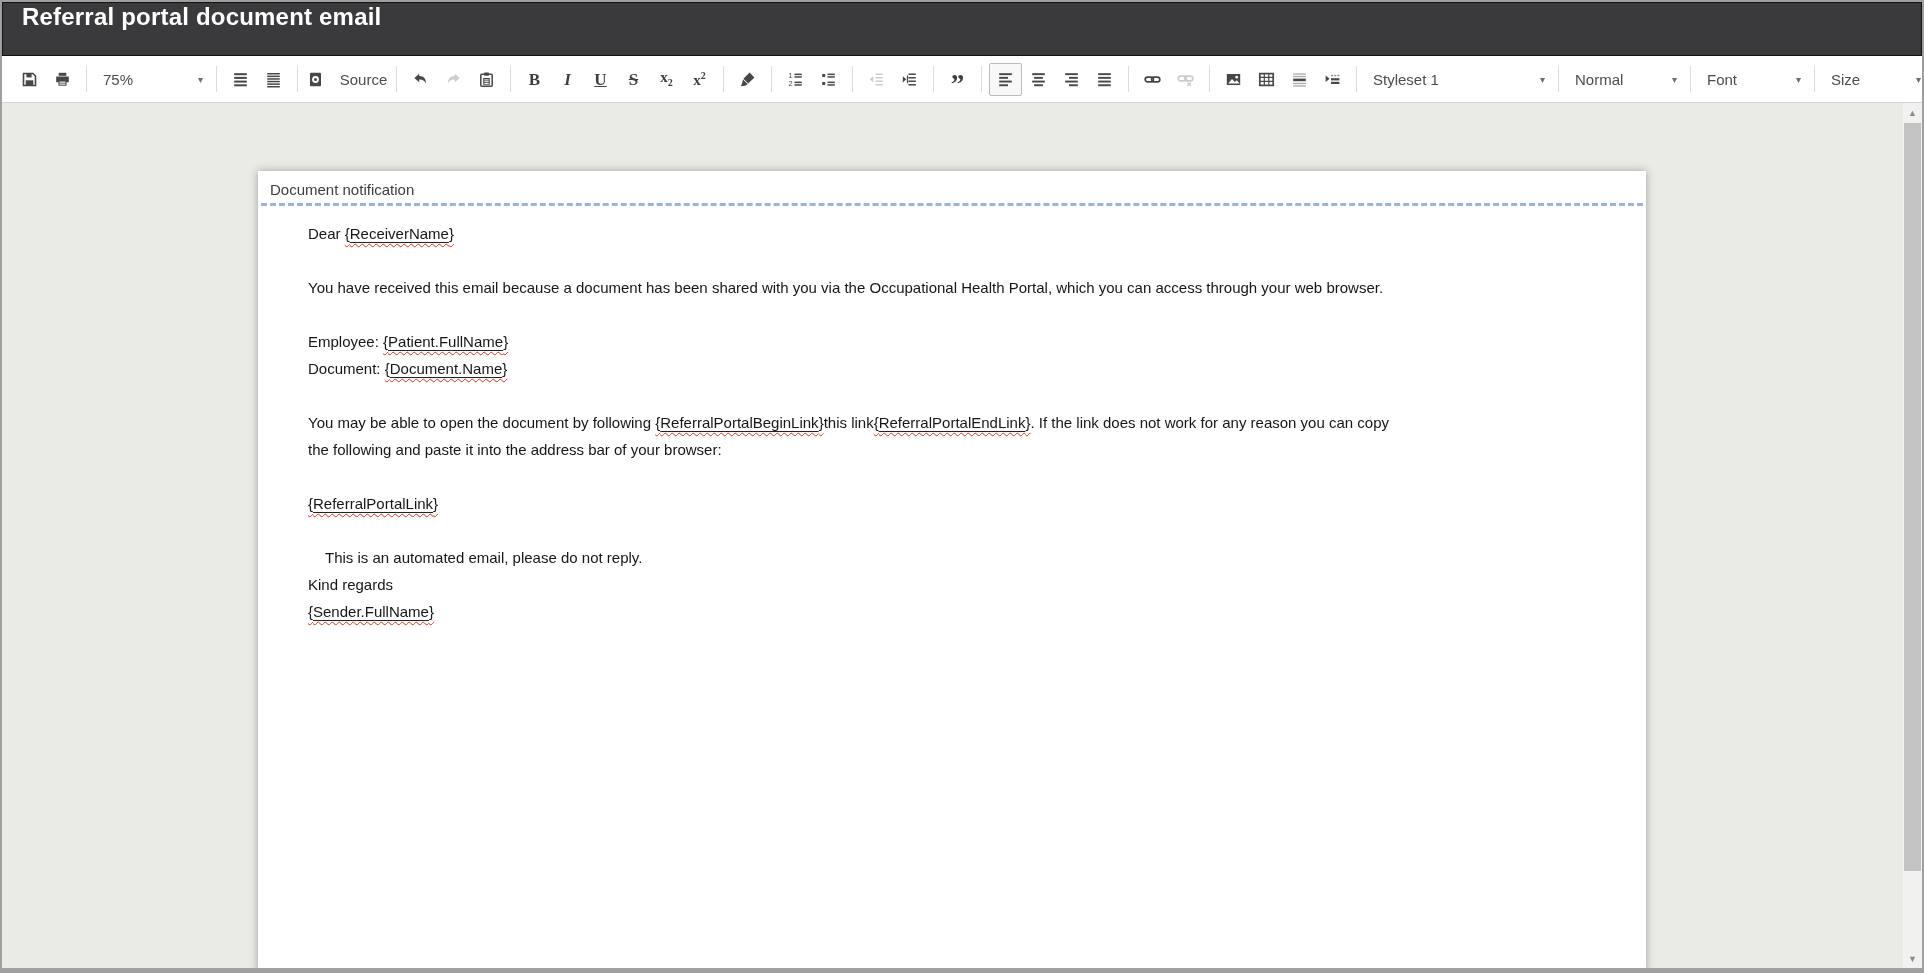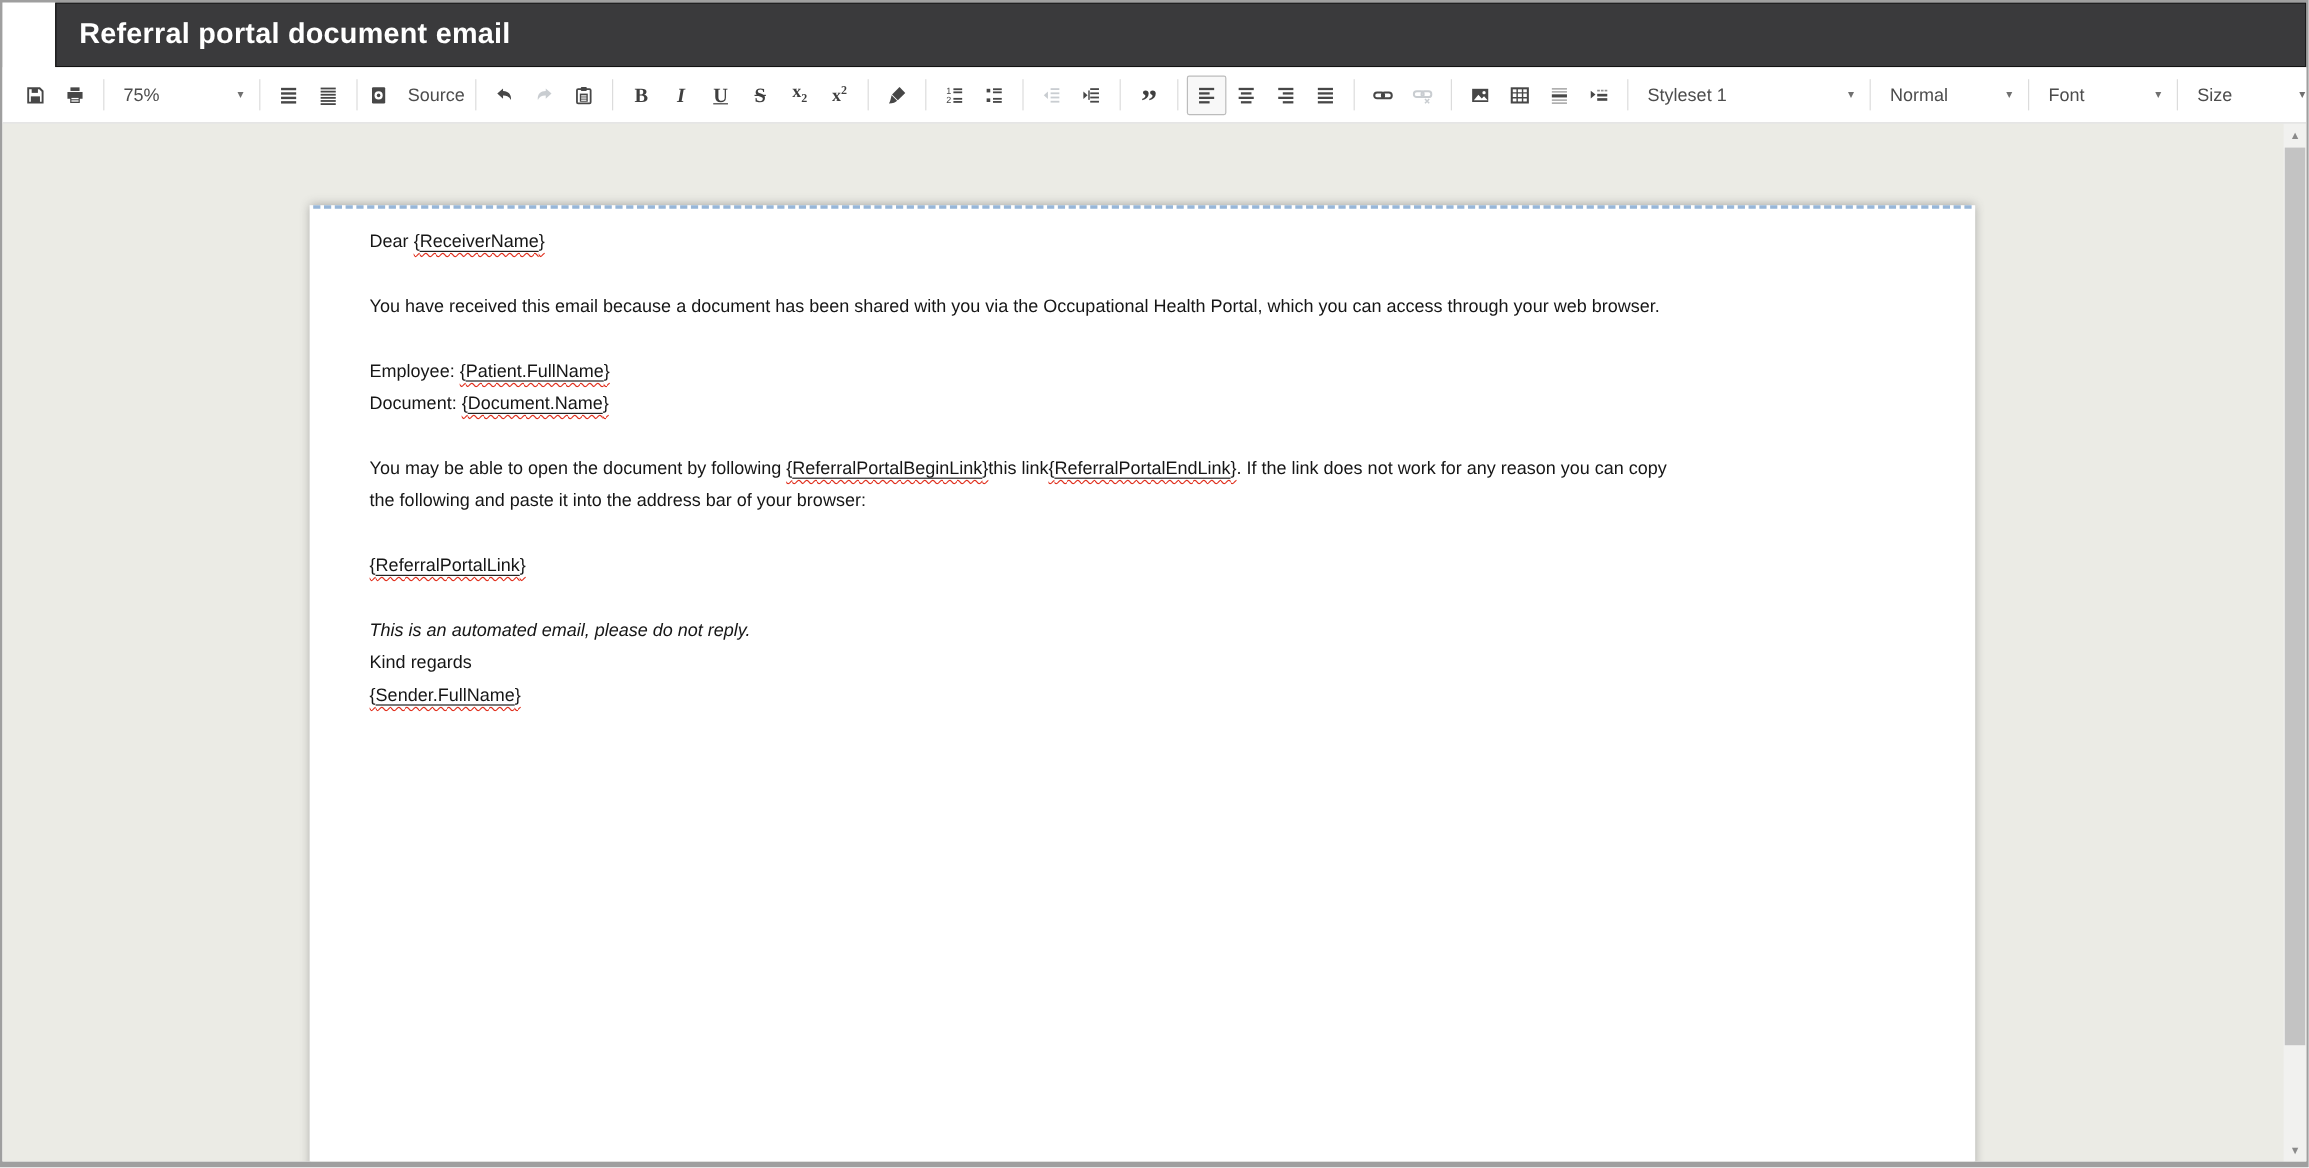--- a/index.html
+++ b/index.html
@@ -1,20 +1,20 @@
 <!DOCTYPE html>
 <html><head>
 <meta charset="utf-8">
 <style>
   html,body{margin:0;padding:0;background:#ffffff;font-family:"Liberation Sans",sans-serif;}
   .window{width:1924px;height:973px;box-sizing:border-box;border:2px solid #9f9f9f;border-bottom-width:5px;
           display:flex;flex-direction:column;background:#fff;overflow:hidden;}
   
-  .titlebar{flex:0 0 52px;background:#3a3a3c;border:1px solid #121212;display:flex;align-items:center;
-            padding:0 19px;color:#ffffff;font-size:24px;font-weight:600;letter-spacing:.2px;margin-left:44px;}
+  .titlebar{flex:0 0 52px;background:#3a3a3c;border:1px solid #121212;display:flex;align-items:flex-start;
+            padding:0 19px;color:#ffffff;font-size:24px;font-weight:600;letter-spacing:.2px;}
   
   .toolbar{flex:0 0 46px;background:#ffffff;border-bottom:1px solid #d5d5d5;display:flex;align-items:center;
            padding:0 11px;overflow:hidden;white-space:nowrap;}
   .tb-btn{width:31px;height:31px;display:flex;align-items:center;justify-content:center;border:1px solid transparent;
           border-radius:2px;cursor:pointer;flex:none;}
   .tb-btn.active{border-color:#bcbcbc;background:#f8f8f8;}
   .sep{width:1px;height:26px;background:#dcdcdc;margin:0 7px;flex:none;}
   .combo{display:flex;align-items:center;justify-content:space-between;height:31px;padding:0 6px 0 9px;
          color:#4d4d4d;font-size:15px;flex:none;cursor:pointer;}
   .caret{font-size:10px;color:#707070;margin-left:8px;flex:none;}
@@ -28,21 +28,21 @@
   .gQ{font-size:27px;transform:translateY(5px);}
   
   .content{flex:1 1 auto;position:relative;background:#ebebe5;overflow:hidden;}
   .page{position:absolute;left:256px;top:68px;width:1388px;bottom:-6px;background:#ffffff;
         box-shadow:0 0 8px rgba(70,70,70,.45);}
   .page-label{padding:10px 12px 5px 12px;font-size:15px;color:#3e3e3e;}
   .divider{border-top:3px dashed #97b6d8;margin:0 3px;}
   .doc{padding:14px 240px 0 50px;font-size:15px;line-height:27px;color:#161616;}
   .para{margin:0 0 27px 0;}
   .bold{font-weight:bold;}
-  .italic{font-style:italic;}
+  .italic{margin-left:17px;}
   .tok{text-decoration-line:underline;text-decoration-style:wavy;text-decoration-color:#e0301e;
        text-decoration-thickness:1px;text-underline-offset:4px;}
   .tu{text-decoration-line:underline;text-decoration-style:solid;text-decoration-color:#222;
       text-decoration-thickness:1px;text-underline-offset:3px;}
   
   .scrollbar{position:absolute;top:0;right:0;bottom:0;width:19px;background:#f1f1ef;}
   .sb-btn{position:absolute;left:0;width:19px;height:19px;display:flex;align-items:center;justify-content:center;
           font-size:9px;color:#8a8a8a;cursor:pointer;}
   .sb-up{top:0;}
   .sb-down{bottom:0;}
@@ -401,20 +401,21 @@
     <div class="combo" style="width:90px">
       <span>Size</span>
       <span class="caret">▾</span>
     </div>
 
   </div>
 
   <div class="content">
 
     <div class="page">
+      <div class="page-label">Document notification</div>
       <div class="divider"></div>
 
       <div class="doc">
 
         <p class="para"><span>Dear </span><span class="tok"><span>{</span><span class="tu">ReceiverName</span><span>}</span></span></p>
 
         <p class="para">You have received this email because a document has been shared with you via the Occupational Health Portal, which you can access through your web browser.</p>
 
         <div class="para">
           <div><span>Employee: </span><span class="tok"><span>{</span><span class="tu">Patient.FullName</span><span>}</span></span></div>

